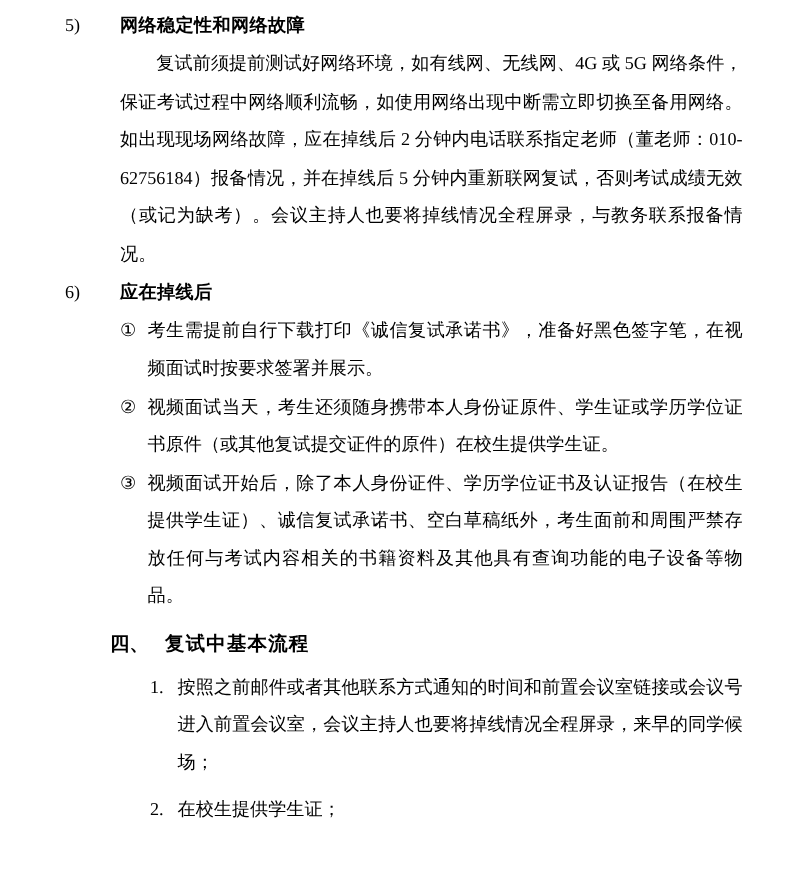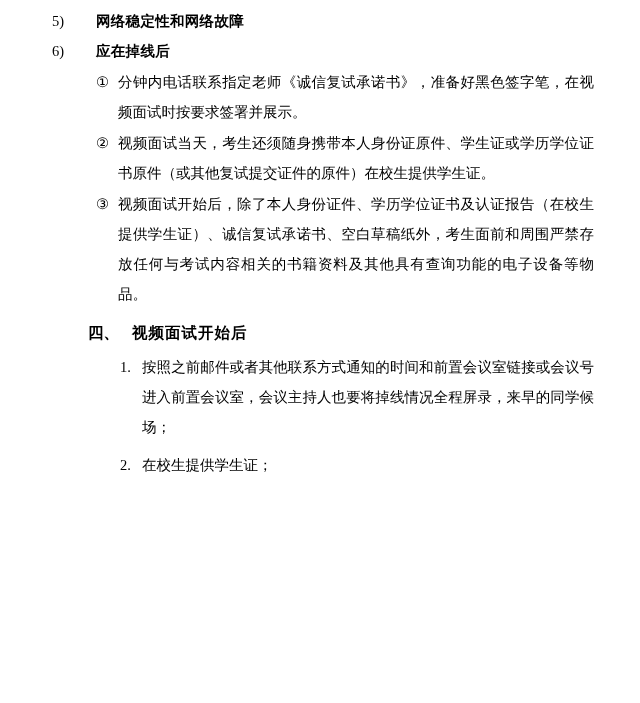--- a/index.html
+++ b/index.html
@@ -100,44 +100,45 @@
 <body>
 
 <div class="page">
   <div class="content">
 
     <div class="item lvl1">
       <div class="item-marker">5)</div>
       <div class="item-body">网络稳定性和网络故障</div>
     </div>
 
+    <div class="para">复试前须提前测试好网络环境，如有线网、无线网、4G 或 5G 网络条件，保证考试过程中网络顺利流畅，如使用网络出现中断需立即切换至备用网络。如出现现场网络故障，应在掉线后 2 分钟内电话联系指定老师（董老师：010-62756184）报备情况，并在掉线后 5 分钟内重新联网复试，否则考试成绩无效（或记为缺考）。会议主持人也要将掉线情况全程屏录，与教务联系报备情况。</div>
 
     <div class="item lvl1">
       <div class="item-marker">6)</div>
       <div class="item-body">应在掉线后</div>
     </div>
 
     <div class="item lvl2">
       <div class="item-marker">①</div>
-      <div class="item-body">分钟内电话联系指定老师《诚信复试承诺书》，准备好黑色签字笔，在视频面试时按要求签署并展示。</div>
+      <div class="item-body">考生需提前自行下载打印《诚信复试承诺书》，准备好黑色签字笔，在视频面试时按要求签署并展示。</div>
     </div>
 
     <div class="item lvl2">
       <div class="item-marker">②</div>
       <div class="item-body">视频面试当天，考生还须随身携带本人身份证原件、学生证或学历学位证书原件（或其他复试提交证件的原件）在校生提供学生证。</div>
     </div>
 
     <div class="item lvl2">
       <div class="item-marker">③</div>
       <div class="item-body">视频面试开始后，除了本人身份证件、学历学位证书及认证报告（在校生提供学生证）、诚信复试承诺书、空白草稿纸外，考生面前和周围严禁存放任何与考试内容相关的书籍资料及其他具有查询功能的电子设备等物品。</div>
     </div>
 
     <div class="heading">
       <div class="h-num">四、</div>
-      <div class="h-text">视频面试开始后</div>
+      <div class="h-text">复试中基本流程</div>
     </div>
 
     <div class="item lvl3">
       <div class="item-marker">1.</div>
       <div class="item-body">按照之前邮件或者其他联系方式通知的时间和前置会议室链接或会议号进入前置会议室，会议主持人也要将掉线情况全程屏录，来早的同学候场；</div>
     </div>
 
     <div class="spacer-sm"></div>
 
     <div class="item lvl3">

